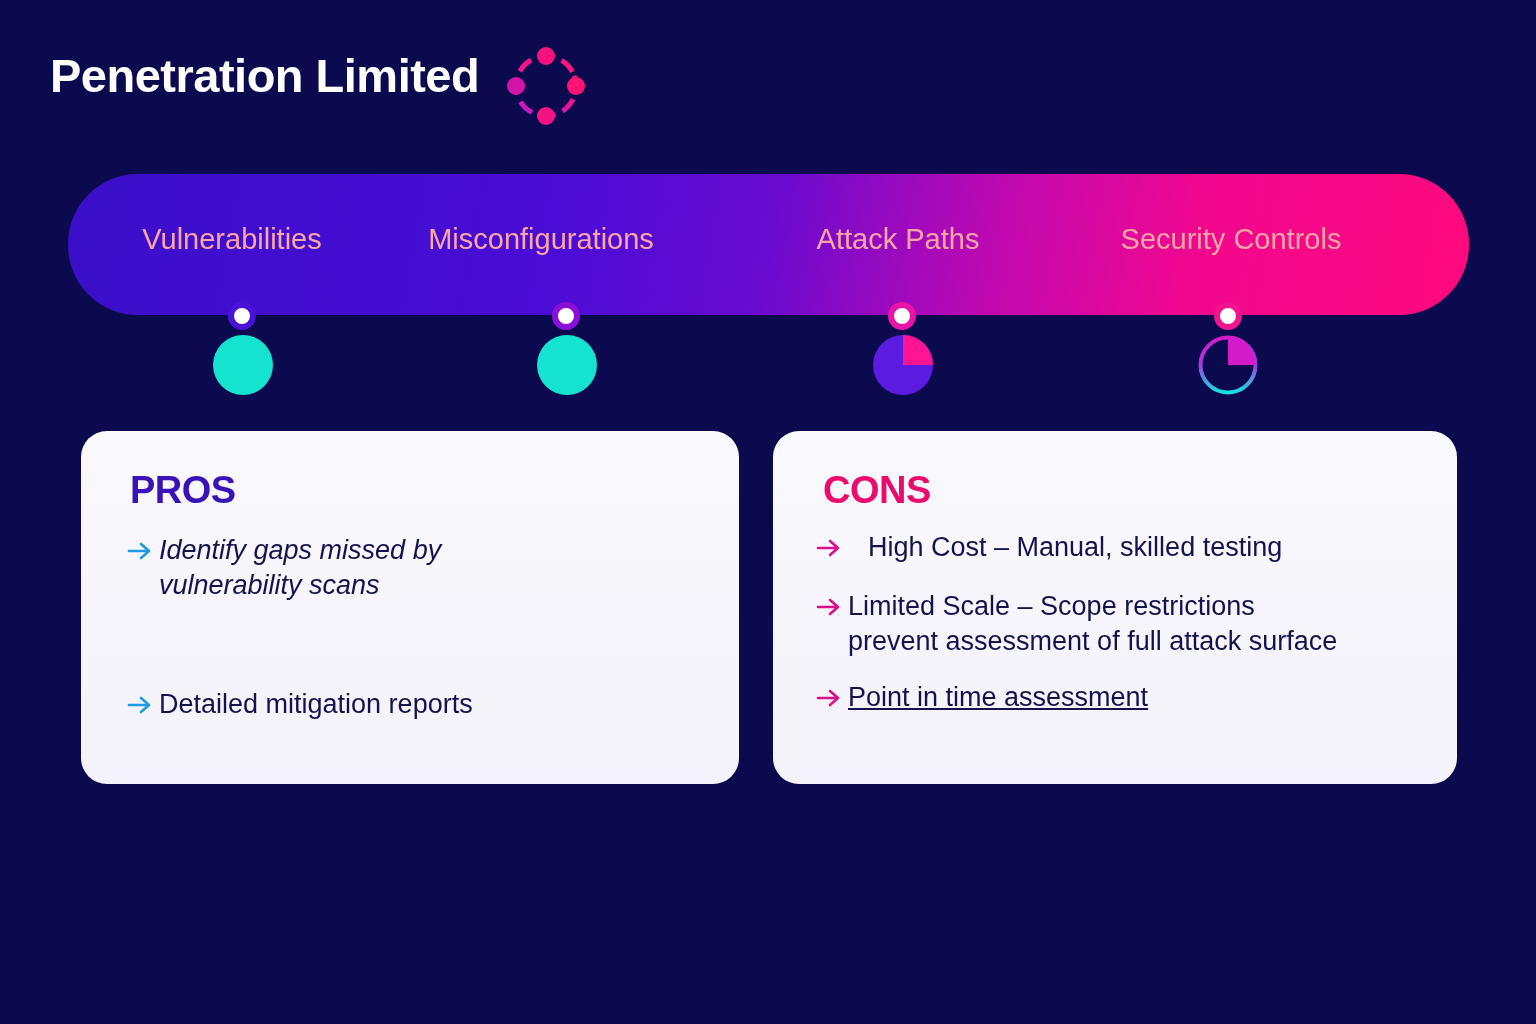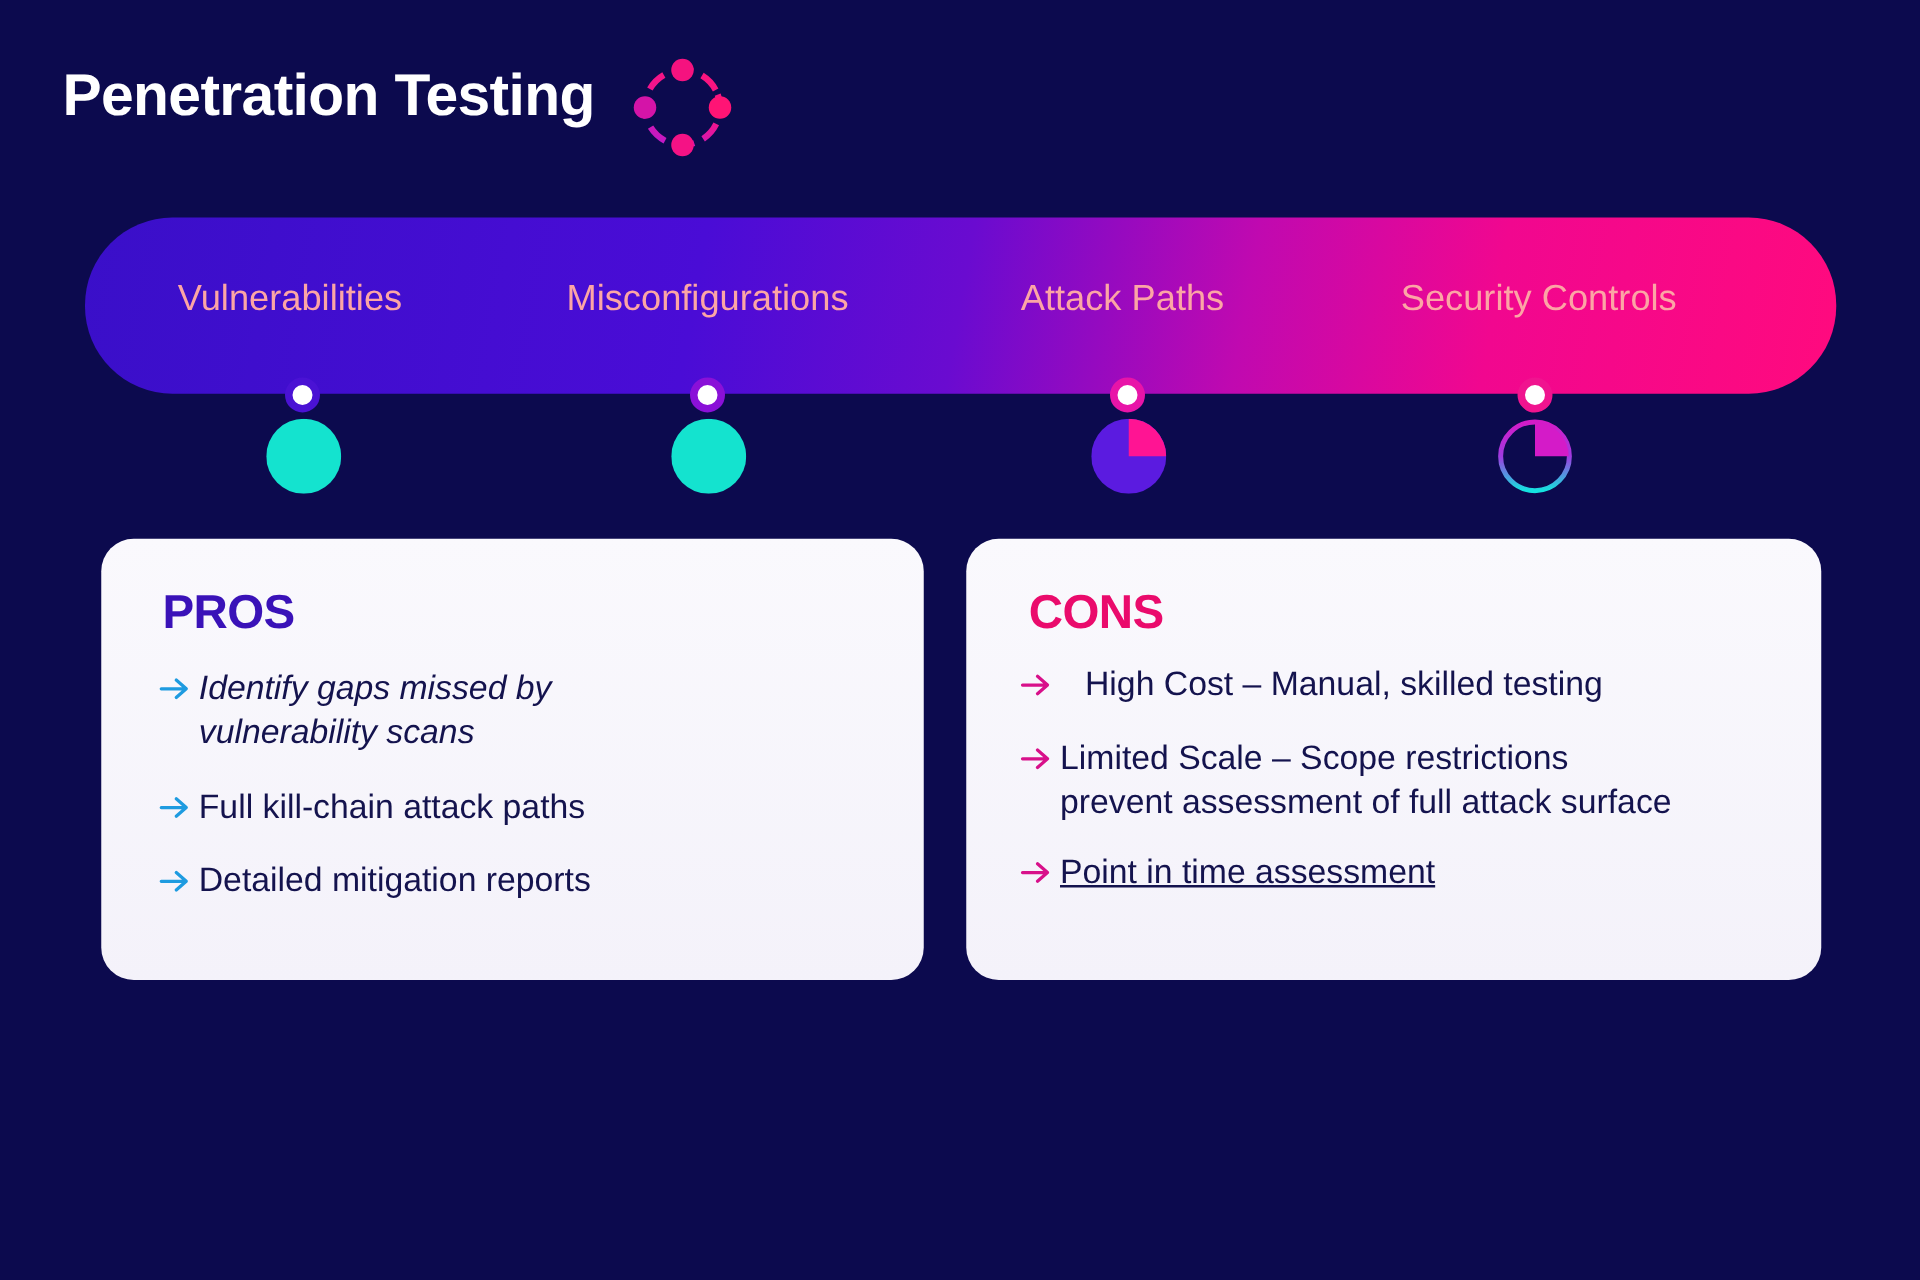--- a/index.html
+++ b/index.html
@@ -109,42 +109,42 @@
       margin-top: 8px;
     }
     .bullet-text {
       white-space: pre-line;
     }
   </style>
 </head>
 <body>
 
 <div class="title-row">
-  <h1 class="page-title">Penetration Testing</h1>
+  <h1 class="page-title">Penetration Limited</h1>
 </div>
 
 <svg class="logo-icon" viewBox="0 0 84 84">
   <defs>
     <linearGradient id="ringGrad" x1="0" y1="1" x2="1" y2="0">
       <stop offset="0" stop-color="#b31bd8"></stop>
       <stop offset="0.5" stop-color="#f0148f"></stop>
       <stop offset="1" stop-color="#ff1478"></stop>
     </linearGradient>
   </defs>
   <circle cx="42" cy="42" r="30" fill="none" stroke="url(#ringGrad)" stroke-width="5" stroke-dasharray="16 8" transform="rotate(-20 42 42)"></circle>
   <circle cx="42" cy="12" r="9" fill="#f5127f"></circle>
   <circle cx="72" cy="42" r="9" fill="#ff1475"></circle>
   <circle cx="42" cy="72" r="9" fill="#f51285"></circle>
   <circle cx="12" cy="42" r="9" fill="#d414a8"></circle>
 </svg>
 
 <div class="banner"></div>
 
 <div class="banner-label" style="left:232px;">Vulnerabilities</div>
-<div class="banner-label" style="left:566px;">Misconfigurations</div>
+<div class="banner-label" style="left:541px;">Misconfigurations</div>
 <div class="banner-label" style="left:898px;">Attack Paths</div>
 <div class="banner-label" style="left:1231px;">Security Controls</div>
 
 <div class="node-dot" style="left:242px; border-color:#4a12d4;"></div>
 <div class="node-dot" style="left:566px; border-color:#8a10d8;"></div>
 <div class="node-dot" style="left:902px; border-color:#e814a8;"></div>
 <div class="node-dot" style="left:1228px; border-color:#f0148f;"></div>
 
 <svg class="node-status" style="left:243px;" viewBox="0 0 60 60">
   <circle cx="30" cy="30" r="30" fill="#14e3cf"></circle>
@@ -172,26 +172,20 @@
   <h2 class="card-heading pros-heading">PROS</h2>
 
   <div class="bullet" style="left:46px; top:102px;font-style:italic;">
     <svg class="arrow-icon" viewBox="0 0 26 20">
       <path d="M2 10 H22 M14 3 L22 10 L14 17" fill="none" stroke="#1e9be0" stroke-width="2.6" stroke-linecap="round" stroke-linejoin="round"></path>
     </svg>
     <span class="bullet-text">Identify gaps missed by
 vulnerability scans</span>
   </div>
 
-  <div class="bullet" style="left:46px; top:197px;">
-    <svg class="arrow-icon" viewBox="0 0 26 20">
-      <path d="M2 10 H22 M14 3 L22 10 L14 17" fill="none" stroke="#1e9be0" stroke-width="2.6" stroke-linecap="round" stroke-linejoin="round"></path>
-    </svg>
-    <span class="bullet-text">Full kill-chain attack paths</span>
-  </div>
 
   <div class="bullet" style="left:46px; top:256px;">
     <svg class="arrow-icon" viewBox="0 0 26 20">
       <path d="M2 10 H22 M14 3 L22 10 L14 17" fill="none" stroke="#1e9be0" stroke-width="2.6" stroke-linecap="round" stroke-linejoin="round"></path>
     </svg>
     <span class="bullet-text">Detailed mitigation reports</span>
   </div>
 </div>
 
 <div class="card card-cons">

